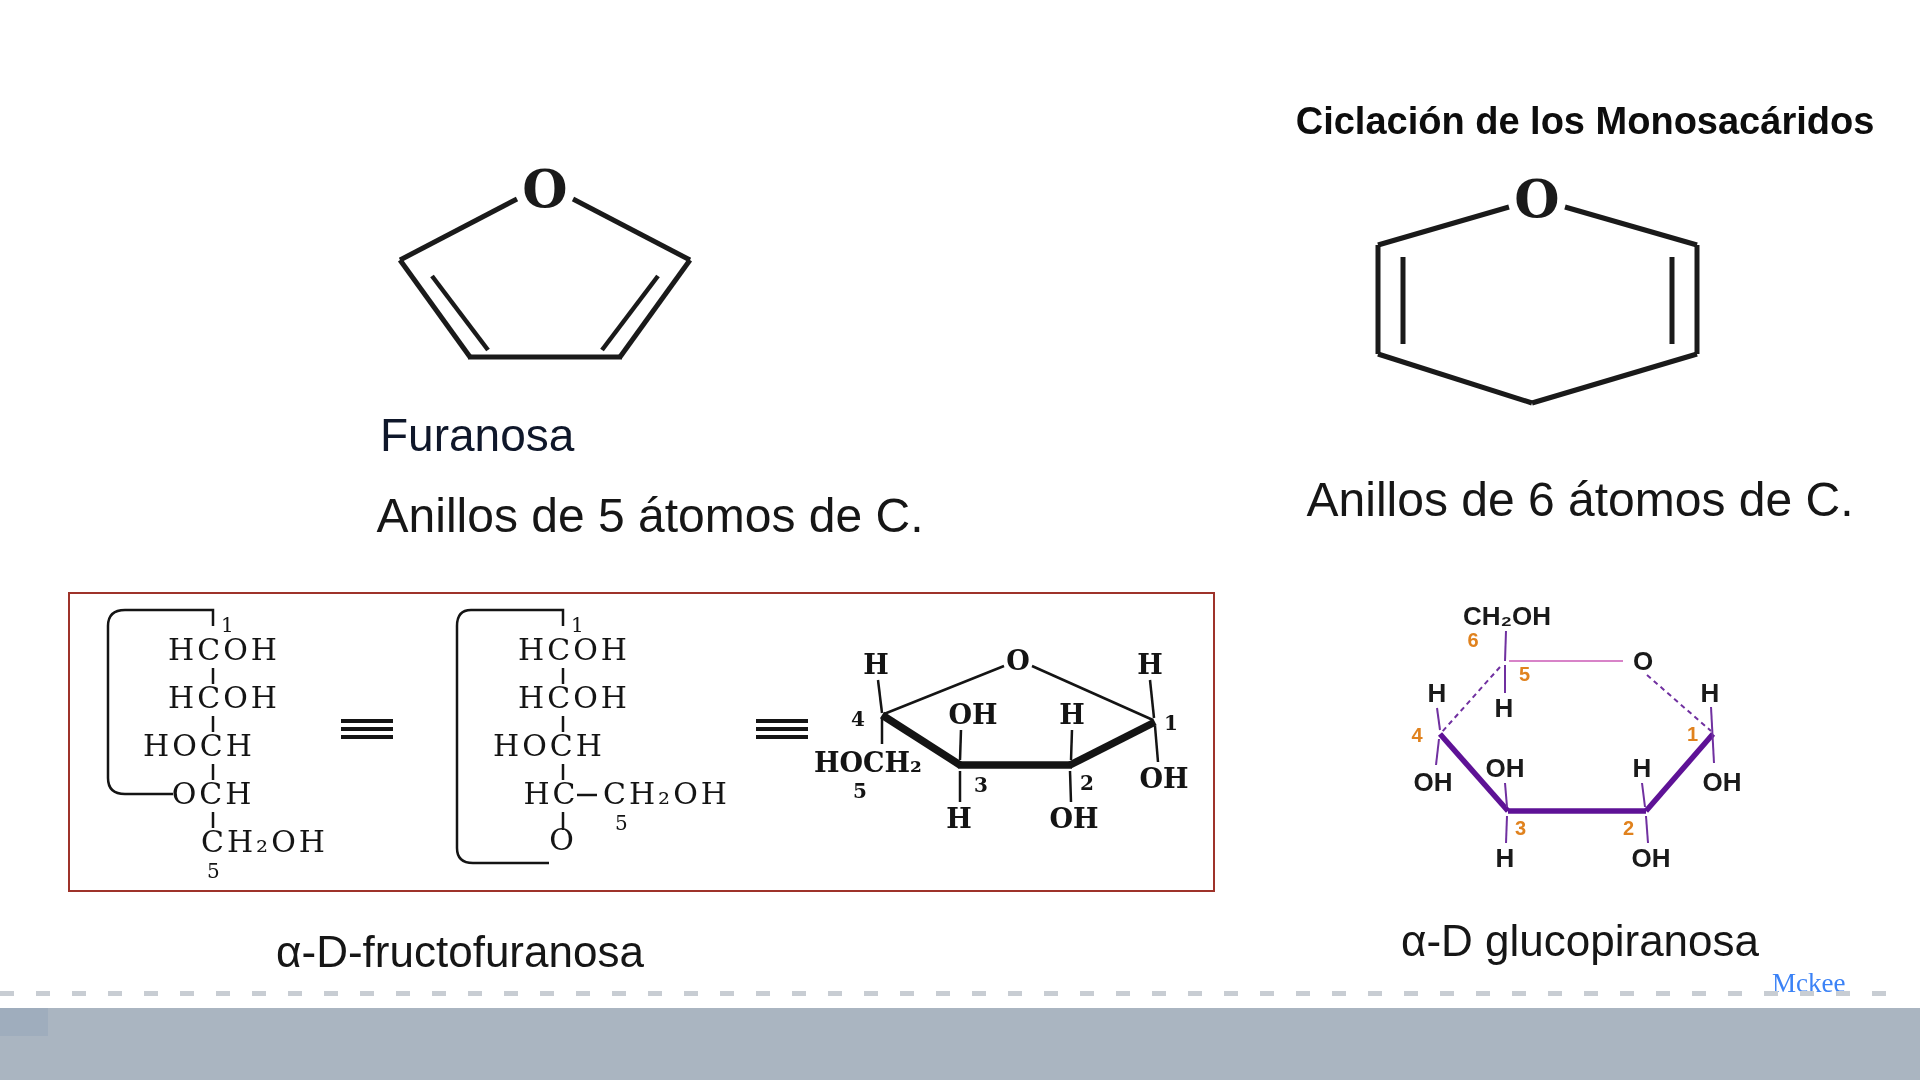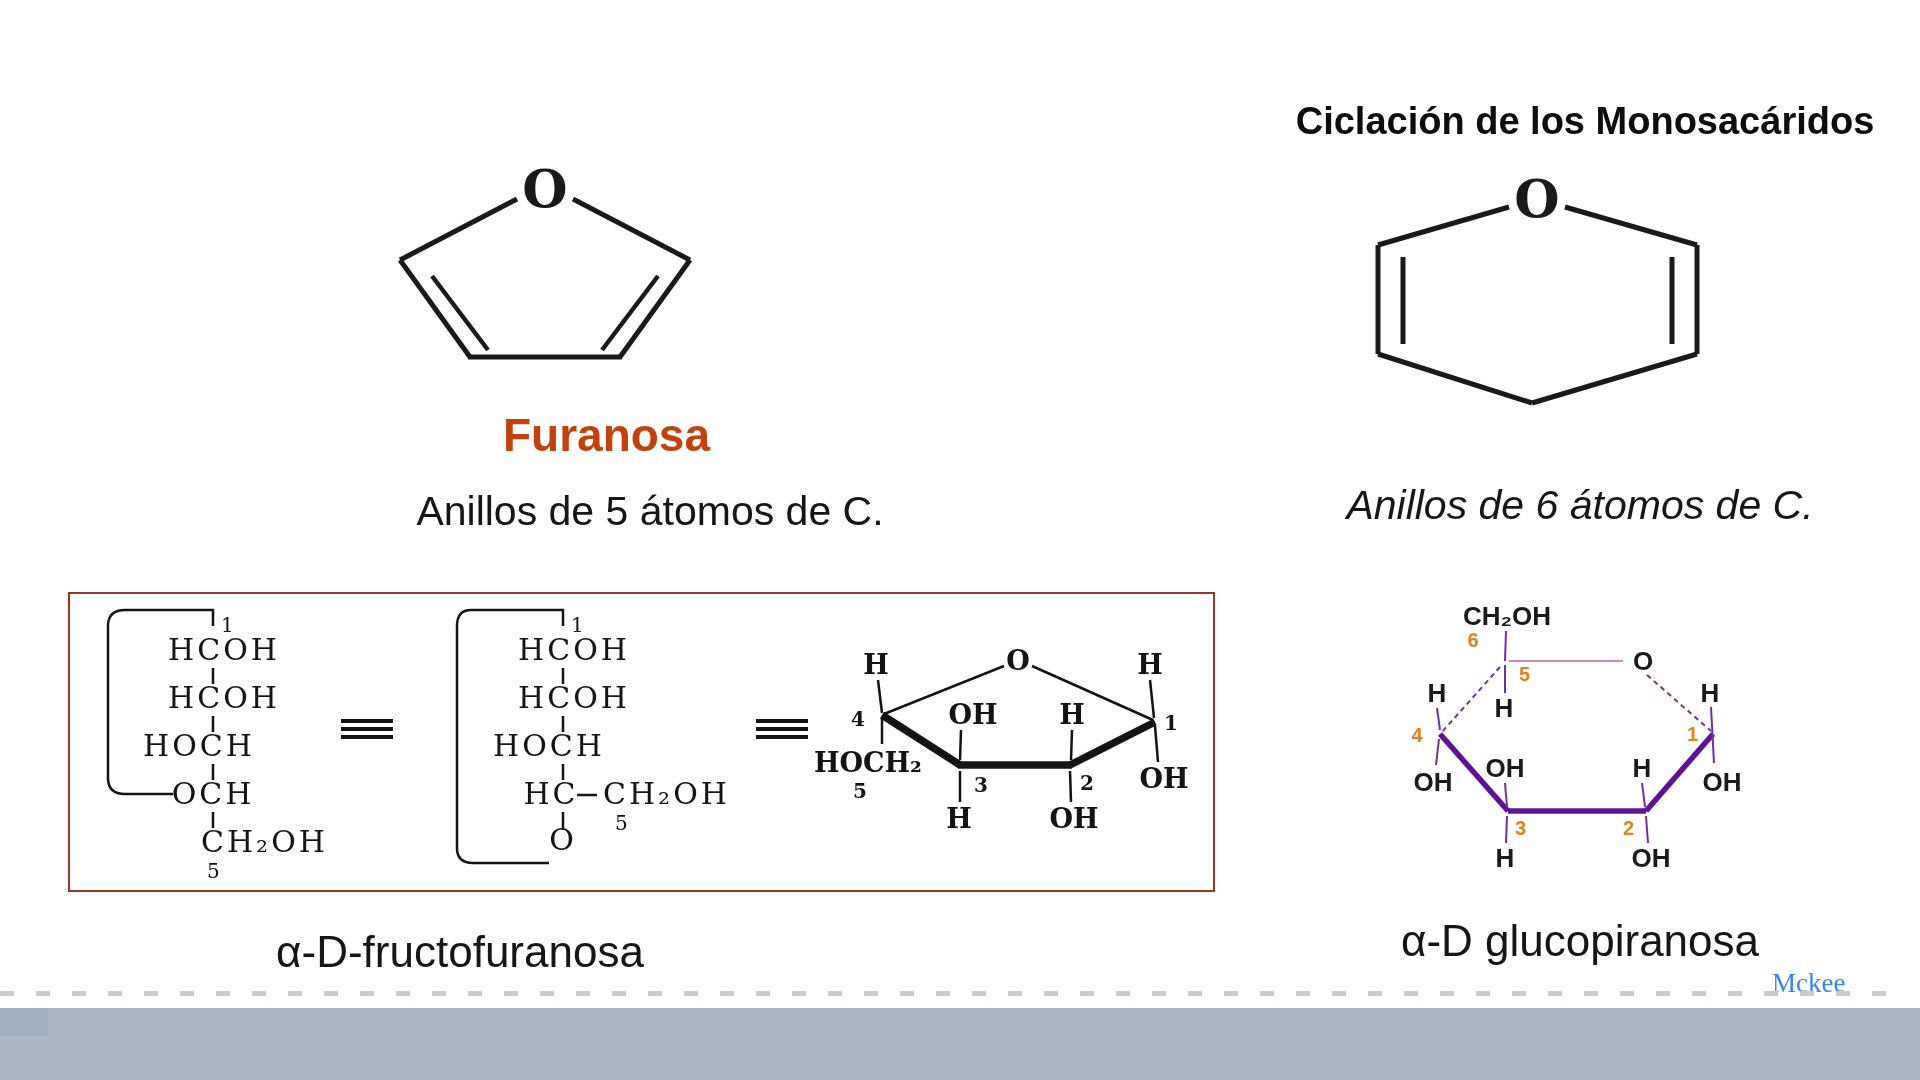--- a/index.html
+++ b/index.html
@@ -1,21 +1,21 @@
 <!DOCTYPE html>
 <html><head>
 <meta charset="utf-8">
 <style>
   html,body{margin:0;padding:0;background:#ffffff;}
   #slide{position:relative;width:1920px;height:1080px;background:#ffffff;overflow:hidden;
          font-family:"Liberation Sans",sans-serif;color:#1a1a1a;}
   .abs{position:absolute;}
   .title{font-size:38px;font-weight:bold;text-align:center;color:#0d0d0d;}
-  .ring-label{font-size:46px;font-weight:700;text-align:right;color:#c2410c;}
-  .ring-desc{font-size:41px;font-weight:300;text-align:center;color:#161616;}
+  .ring-label{font-size:46px;font-weight:400;text-align:left;color:#0f172a;}
+  .ring-desc{font-size:48px;font-weight:300;text-align:center;color:#161616;}
   .caption{font-size:44px;font-weight:300;text-align:center;color:#161616;margin-top:12px;}
   .attribution{font-family:"Liberation Serif",serif;font-size:27px;color:#3b82f6;}
   .red-frame{border:2px solid #9e332a;}
   .dotted-sep{height:5px;background:repeating-linear-gradient(90deg,#c8cdd3 0 14px,transparent 14px 36px);}
   .footer-bar{background:#aab5c1;}
   .footer-accent{background:#9fadbd;}
   .equiv{width:52px;}
   .equiv .bar{height:4px;background:#141414;margin-bottom:4px;}
   
   text{user-select:none;}
@@ -62,21 +62,21 @@
     <line class="ringline" x1="139" y1="47" x2="8" y2="85"></line>
     <line class="ringline" x1="195" y1="47" x2="327" y2="85"></line>
     <line class="ringline" x1="8" y1="85" x2="8" y2="194"></line>
     <line class="ringline" x1="327" y1="85" x2="327" y2="194"></line>
     <line class="ringline" x1="8" y1="194" x2="162" y2="243"></line>
     <line class="ringline" x1="327" y1="194" x2="162" y2="243"></line>
     <line class="ringline" x1="33" y1="97" x2="33" y2="184"></line>
     <line class="ringline" x1="302" y1="97" x2="302" y2="184"></line>
   </svg>
 
-  <div class="abs ring-desc" style="left:1240px;top:482px;width:680px;font-style:italic;">Anillos de 6 átomos de C.</div>
+  <div class="abs ring-desc" style="left:1240px;top:472px;width:680px;">Anillos de 6 átomos de C.</div>
 
   <div class="abs red-frame" style="left:68px;top:592px;width:1143px;height:296px;"></div>
 
   <svg class="abs" style="left:95px;top:600px;" width="240" height="285" viewBox="0 0 240 285">
     <path class="bond" d="M118 26 L118 10 L30 10 Q13 10 13 26 L13 178 Q13 194 30 194 L78 194"></path>
     <text class="chem-num" x="126" y="32">1</text>
     <text class="chem" x="129" y="60" text-anchor="middle">HCOH</text>
     <line class="bond" x1="118" y1="68" x2="118" y2="84"></line>
     <text class="chem" x="129" y="108" text-anchor="middle">HCOH</text>
     <line class="bond" x1="118" y1="116" x2="118" y2="132"></line>

